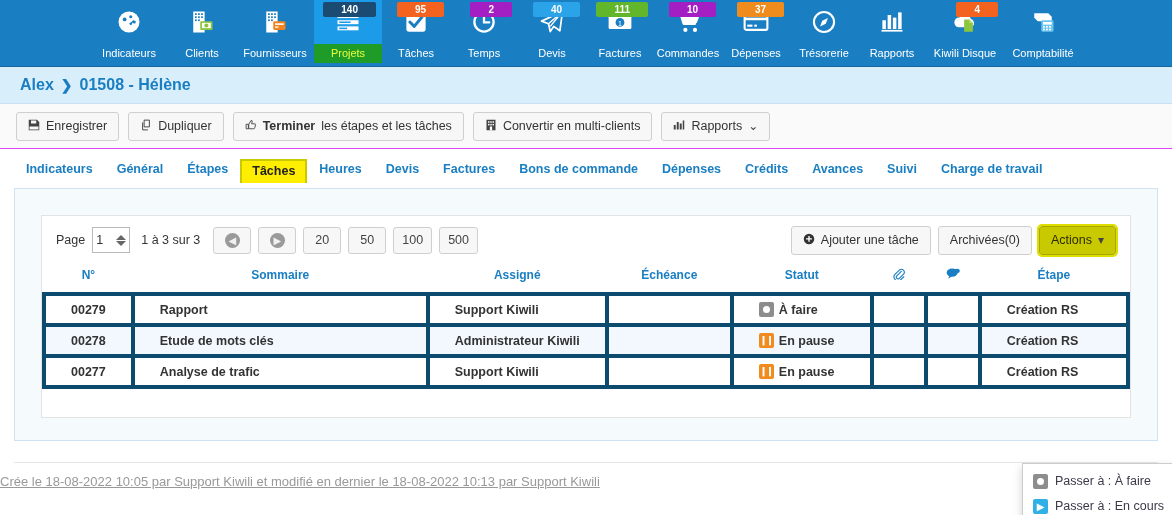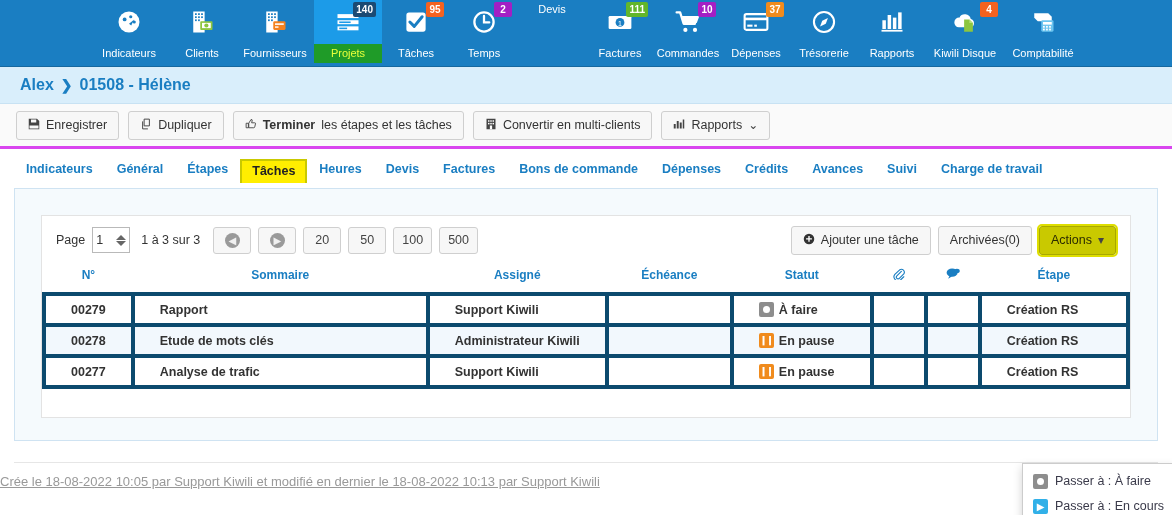--- a/index.html
+++ b/index.html
@@ -57,21 +57,21 @@
     white-space: nowrap;
     overflow: visible;
   }
   .nav-item.wide, .nav-item.wide .nav-icon-area, .nav-item.wide .nav-label { width: 78px; }
   .badge {
     position: absolute;
     top: 2px;
     right: 6px;
     min-width: 18px;
     height: 15px;
-    padding: 0 3px;
+    padding: 0 18px;
     border-radius: 2px;
     color: #fff;
     font-size: 10px;
     line-height: 15px;
     text-align: center;
     font-weight: bold;
   }
 
   
   #breadcrumb-bar {
@@ -95,21 +95,21 @@
   }
 
   
   #toolbar {
     height: 45px;
     background: #fafafa;
     display: flex;
     align-items: center;
     padding-left: 16px;
     gap: 9px;
-    border-bottom: 3px solid #d946ef;
+    border-bottom: 1px solid #d946ef;
   }
   .btn {
     background: #f7f7f7;
     border: 1px solid #cfcfcf;
     border-radius: 3px;
     height: 29px;
     padding: 0 11px;
     font-size: 12.5px;
     color: #333;
     display: inline-flex;
@@ -402,20 +402,27 @@
       <div class="nav-icon-area">
         <svg width="28" height="28" viewBox="0 0 32 32">
           <circle cx="16" cy="16" r="11" fill="none" stroke="#fff" stroke-width="2.6"></circle>
           <path d="M16 9v7.5h6" fill="none" stroke="#fff" stroke-width="2.6" stroke-linecap="round"></path>
         </svg>
         <span class="badge" style="background: rgb(163, 31, 196);">2</span>
       </div>
       <span class="nav-label">Temps</span>
     </div>
     <div class="nav-item">
+      <div class="nav-icon-area">
+        <svg width="28" height="28" viewBox="0 0 32 32">
+          <path d="M28 4L4 15l8 3 2 9 4-6 7 5z" fill="none" stroke="#fff" stroke-width="2" stroke-linejoin="round"></path>
+          <path d="M12 18L28 4l-14 17" fill="none" stroke="#fff" stroke-width="1.6"></path>
+        </svg>
+        <span class="badge" style="background: rgb(42, 163, 232);">40</span>
+      </div>
       <span class="nav-label">Devis</span>
     </div>
     <div class="nav-item">
       <div class="nav-icon-area">
         <svg width="28" height="28" viewBox="0 0 32 32">
           <rect x="3" y="9" width="26" height="15" rx="1.5" fill="#fff"></rect>
           <circle cx="16" cy="16.5" r="5" fill="#1a7ec2"></circle>
           <text x="16" y="20" font-size="8" fill="#fff" text-anchor="middle" font-family="Liberation Sans">1</text>
         </svg>
         <span class="badge" style="background: rgb(98, 182, 43);">111</span>

